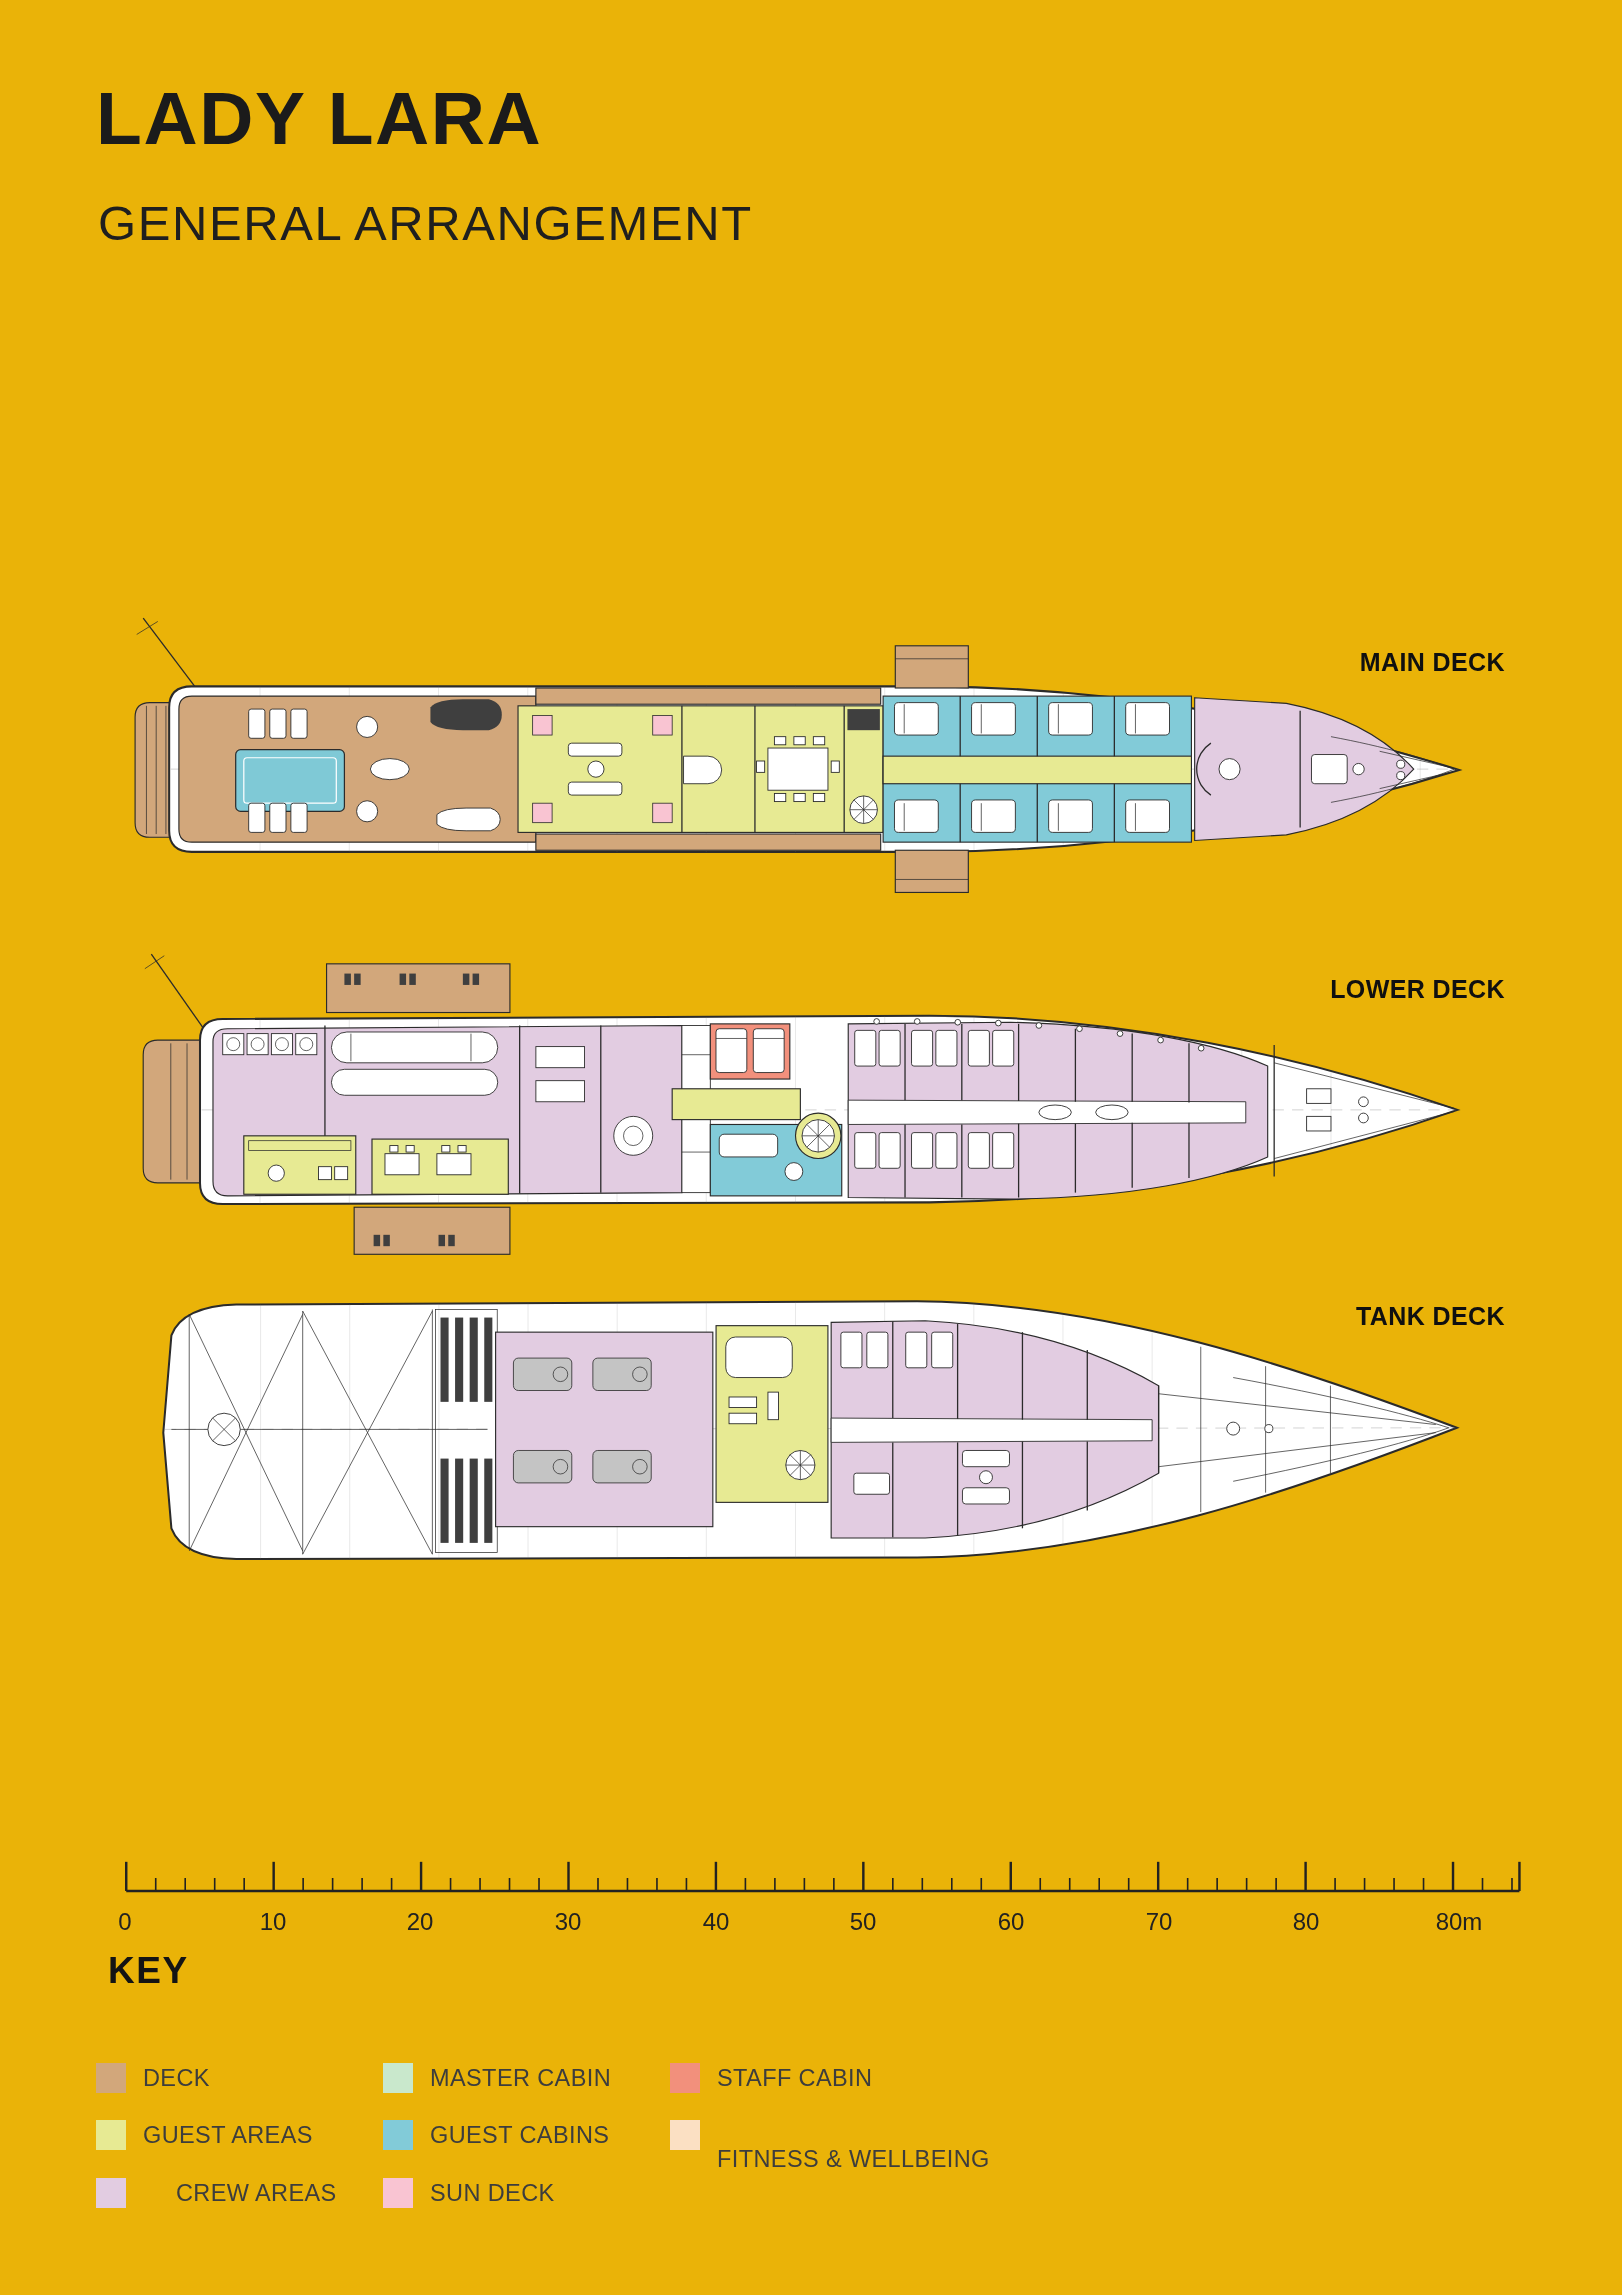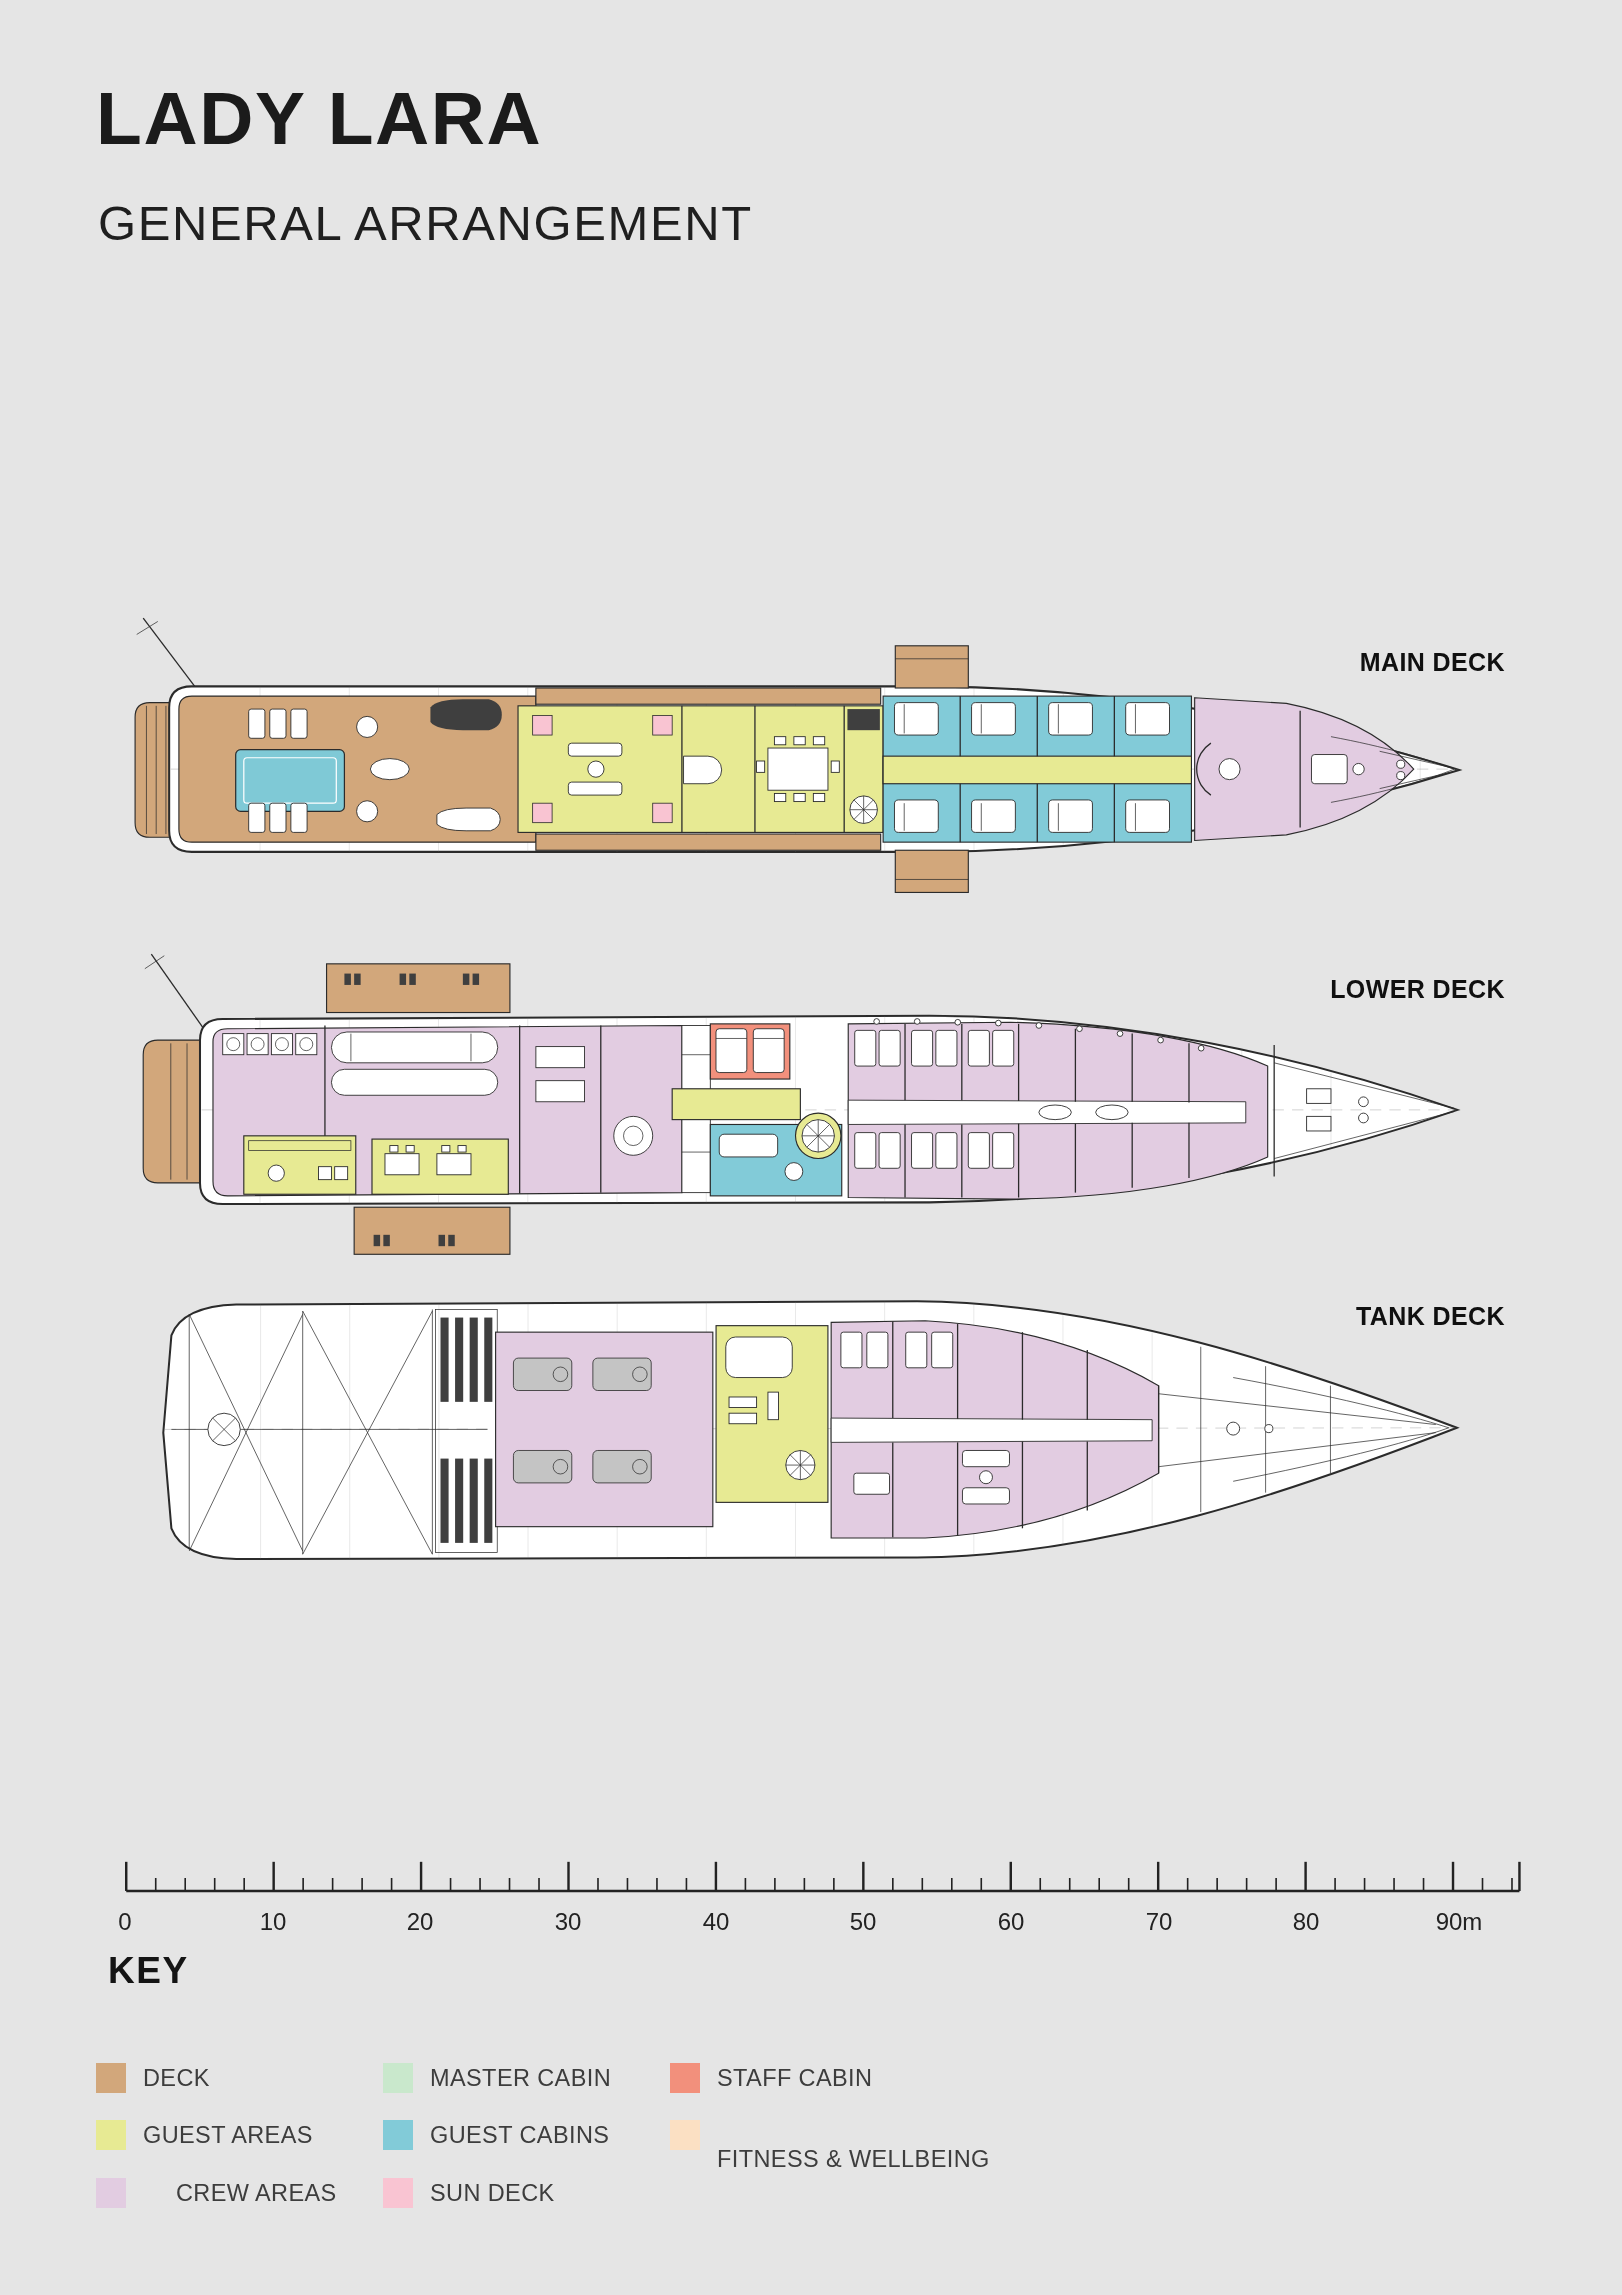--- a/index.html
+++ b/index.html
@@ -1,18 +1,18 @@
 <!DOCTYPE html>
 <html style="font-size:13px"><head>
 <meta charset="utf-8">
 <style>
   * { margin:0; padding:0; box-sizing:border-box; }
   html,body { background:#ffffff; }
   body { font-family:"Liberation Sans", sans-serif; }
-  .page { position:relative; width:1623px; height:2295px; background:#e5e5e5; overflow:hidden; }
+  .page { position:relative; width:1623px; height:2295px; background:#eab308; overflow:hidden; }
 
   .title { position:absolute; left:96px; top:75px; font-size:75px; font-weight:800; letter-spacing:1.6px; color:#1b1b1b; }
   .subtitle { position:absolute; left:98px; top:195px; font-size:49px; font-weight:400; letter-spacing:1.6px; color:#1f1f1f; }
 
   .deck-label { position:absolute; left:1168px; width:337px; text-align:right; font-size:25px; font-weight:700; letter-spacing:0.4px; color:#101010; }
 
   .plan { position:absolute; }
   .plan .hull  { fill:#ffffff; stroke:#2b2b2b; stroke-width:2.5; }
   .plan .ln    { fill:none;   stroke:#2b2b2b; stroke-width:1.6; }
   .plan .thin  { fill:none;   stroke:#2b2b2b; stroke-width:0.9; }
@@ -495,21 +495,21 @@
   <div>
     <span class="tick-label" style="left:125px;">0</span>
     <span class="tick-label" style="left:273px;">10</span>
     <span class="tick-label" style="left:420px;">20</span>
     <span class="tick-label" style="left:568px;">30</span>
     <span class="tick-label" style="left:716px;">40</span>
     <span class="tick-label" style="left:863px;">50</span>
     <span class="tick-label" style="left:1011px;">60</span>
     <span class="tick-label" style="left:1159px;">70</span>
     <span class="tick-label" style="left:1306px;">80</span>
-    <span class="tick-label" style="left:1459px;">90m</span>
+    <span class="tick-label" style="left:1459px;">80m</span>
   </div>
 
   <div>
     <div class="key-heading">KEY</div>
 
     <div class="swatch" style="left: 96px; top: 2063px; background-color: rgb(210, 167, 123);"></div>
     <div class="key-label" style="left:143px; top:2063px;">DECK</div>
 
     <div class="swatch" style="left: 96px; top: 2120px; background-color: rgb(231, 234, 147);"></div>
     <div class="key-label" style="left:143px; top:2120px;">GUEST AREAS</div>

